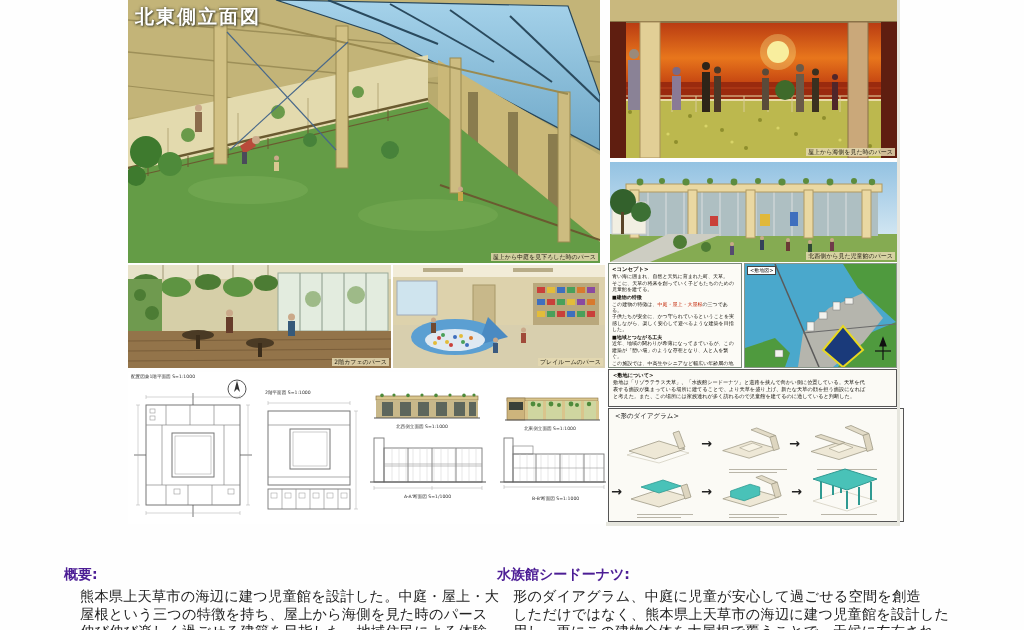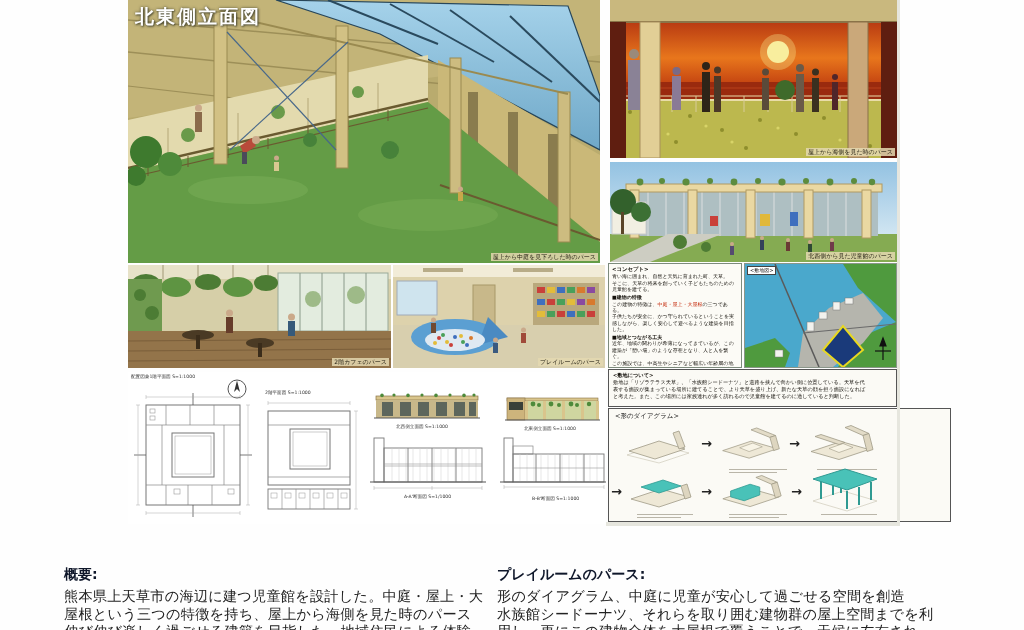--- a/index.html
+++ b/index.html
@@ -20,36 +20,36 @@
   .red{color:#c22200;}
   
   #site-map{left:744px;top:263px;width:153px;height:105px;border:1px solid #8a968a;box-sizing:border-box;}
   #site-map-label{position:absolute;left:2px;top:2px;background:#fff;border:1px solid #444;
        font-size:5px;line-height:7px;padding:0 2px;color:#111;}
   
   #site-about{left:608px;top:369px;width:289px;height:38px;background:#fbfaf5;border:1px solid #555;
        box-sizing:border-box;padding:1.5px 4px;font-size:5.2px;line-height:7.2px;color:#15120c;}
   .sa-head{font-weight:bold;}
   
-  #form-diagram{left:608px;top:408px;width:343px;height:114px;background:#fbfaf5;border:1px solid #555;
+  #form-diagram{left:608px;top:408px;width:296px;height:114px;background:#fbfaf5;border:1px solid #555;
        box-sizing:border-box;}
   .fd-head{position:absolute;left:6px;top:3px;font-size:6.5px;color:#111;}
   .fd-cell{position:absolute;}
   .fd-arrow{position:absolute;font-size:13px;font-weight:bold;color:#222;line-height:13px;}
   .microline{position:absolute;height:1px;background:#b9b5a8;}
   
   #drawings{left:128px;top:372px;width:478px;height:152px;background:#fff;}
   .dlabel{position:absolute;font-size:4.6px;line-height:6px;color:#333;white-space:nowrap;}
   .dpart{position:absolute;}
   
   .fcol{position:absolute;top:566px;}
   #footer-overview{left:64px;width:424px;}
   #footer-comment{left:497px;width:430px;}
-  .fh{font-size:14px;font-weight:bold;color:#0f172a;margin:0 0 4px 0;}
-  .fl{font-size:14.2px;line-height:17.6px;color:#222;letter-spacing:.2px;white-space:nowrap;}
+  .fh{font-size:14px;font-weight:bold;color:#4c1d95;margin:0 0 4px 0;}
+  .fl{font-size:14.2px;line-height:17.6px;color:#222;letter-spacing:.2px;white-space:nowrap;margin-left:16px;}
   .sheet-edge{position:absolute;background:#e6e6de;}
 </style>
 </head>
 <body>
 
 <div id="screen">
 
   <div class="panel" style="left:128px;top:0;width:472px;height:263px;">
     <svg viewBox="0 0 472 263" width="472" height="263">
       <defs>
@@ -710,19 +710,19 @@
   <div class="sheet-edge" style="left:606px;top:522px;width:294px;height:4px;"></div>
 
   <div class="fcol" id="footer-overview">
     <div class="fh">概要:</div>
     <div class="fl">熊本県上天草市の海辺に建つ児童館を設計した。中庭・屋上・大</div>
     <div class="fl">屋根という三つの特徴を持ち、屋上から海側を見た時のパース</div>
     <div class="fl">伸び伸び楽しく過ごせる建築を目指した。地域住民による体験</div>
   </div>
 
   <div class="fcol" id="footer-comment">
-    <div class="fh">プレイルームのパース:</div>
+    <div class="fh">水族館シードーナツ:</div>
     <div class="fl">形のダイアグラム、中庭に児童が安心して過ごせる空間を創造</div>
-    <div class="fl">水族館シードーナツ、それらを取り囲む建物群の屋上空間までを利</div>
+    <div class="fl">しただけではなく、熊本県上天草市の海辺に建つ児童館を設計した</div>
     <div class="fl">用し、更にこの建物全体を大屋根で覆うことで、天候に左右され</div>
   </div>
 
 </div>
 
 </body></html>

